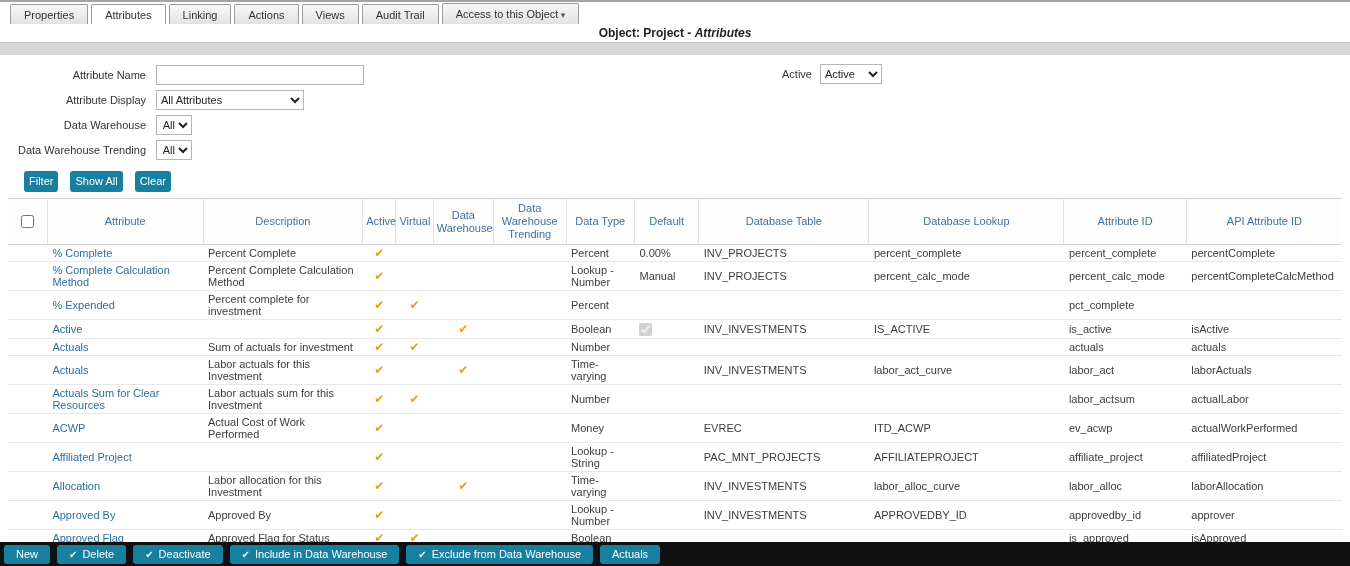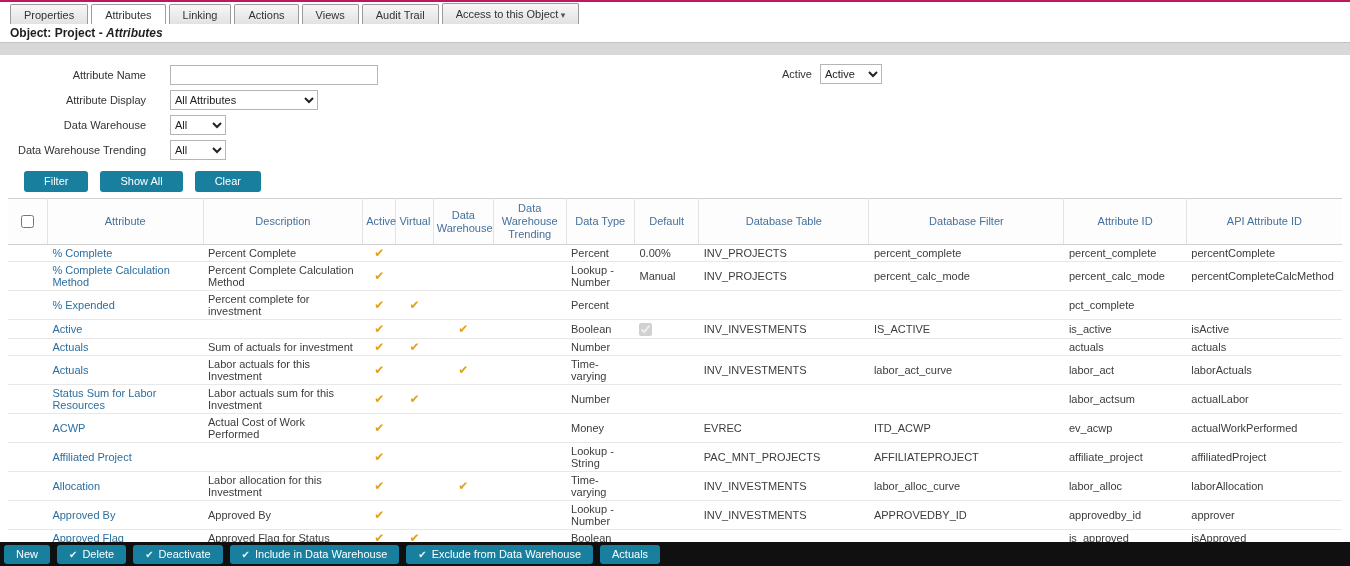--- a/index.html
+++ b/index.html
@@ -5,41 +5,41 @@
   :root{
     --accent:#187f9e; --check:#e2a117; --link:#2c6e9f; --head:#44709d; --footerbg:#101010;
   }
   *{box-sizing:border-box;}
   html,body{margin:0;padding:0;}
   body{
     width:1350px;height:566px;overflow:hidden;position:relative;
     font-family:"Liberation Sans","DejaVu Sans",sans-serif;font-size:11px;color:#333;background:#fff;
   }
   
-  .tabbar{display:flex;align-items:flex-end;border-top:2px solid #be185d;padding:2px 0 0 10px;height:24px;background:#fff;}
+  .tabbar{display:flex;align-items:flex-end;border-top:2px solid #a3a3a3;padding:2px 0 0 10px;height:24px;background:#fff;}
   .tab{background:linear-gradient(#f7f7f7,#e2e2e2);border:1px solid #9b9b9b;border-bottom:none;
        padding:4px 13px 3px;margin-right:3px;border-radius:2px 2px 0 0;color:#333;cursor:pointer;white-space:nowrap;line-height:12px;}
   .tab.active{background:#fff;}
   .tab-caret{font-size:9px;color:#555;}
   
-  .title-row{padding:3px 10px 2px;font-size:12px;font-weight:bold;color:#1f1f1f;line-height:13px;}
+  .title-row{padding:3px 10px 2px;font-size:12px;font-weight:bold;color:#1f1f1f;line-height:13px;text-align:center;}
   .title-row .obj-name{font-style:italic;}
   .gray-strip{height:13px;background:#d8d8d8;border-top:1px solid #c2c2c2;}
   
   .filter-area{position:relative;padding:10px 8px 0;}
-  .filter-row{display:flex;align-items:center;margin-bottom:5px;gap:14px;}
+  .filter-row{display:flex;align-items:center;margin-bottom:5px;}
   .flabel{width:148px;text-align:right;padding-right:10px;color:#333;}
   input.ftext{width:208px;height:20px;border:1px solid #b5b5b5;padding:0 4px;font:inherit;}
   select{font:inherit;height:20px;border:1px solid #b5b5b5;background:#fff;color:#222;}
   .sel-wide{width:148px;}
-  .sel-small{width:56px;}
+  .sel-small{width:36px;text-align:right;}
   .active-filter{position:absolute;left:782px;top:9px;display:flex;align-items:center;gap:8px;}
   .active-filter select{width:62px;}
   .filter-buttons{display:flex;gap:12px;padding:6px 8px 0 24px;}
-  .btn{background:var(--accent);color:#fff;border:none;border-radius:3px;padding:4px 20px;font:inherit;cursor:pointer;line-height:13px;}
+  .btn{background:var(--accent);color:#fff;border:none;border-radius:3px;padding:4px 5px;font:inherit;cursor:pointer;line-height:13px;}
   
   .grid-wrap{margin:6px 8px 0;}
   table.grid{width:100%;border-collapse:collapse;table-layout:fixed;border-top:1px solid #cfcfcf;}
   .grid th{color:var(--head);font-weight:normal;text-align:center;vertical-align:middle;
            padding:3px 3px;border-right:1px solid #e3e3e3;border-bottom:1px solid #cfcfcf;
            background:#fdfdfd;line-height:13px;cursor:pointer;}
   .grid th:last-child{border-right:none;}
   .grid td{padding:2px 5px;border-bottom:1px solid #e8e8e8;vertical-align:middle;color:#3c3c3c;line-height:12px;overflow:hidden;}
   td.c{text-align:center;}
   .check{color:var(--check);font-weight:bold;font-size:12px;}
@@ -119,21 +119,21 @@
           <th class="c"><input type="checkbox" style=""></th>
           <th>Attribute</th>
           <th>Description</th>
           <th>Active</th>
           <th>Virtual</th>
           <th>Data Warehouse</th>
           <th>Data Warehouse Trending</th>
           <th>Data Type</th>
           <th>Default</th>
           <th>Database Table</th>
-          <th>Database Filter</th>
+          <th>Database Lookup</th>
           <th>Attribute ID</th>
           <th>API Attribute ID</th>
         </tr>
       </thead>
     <tbody>
         <tr>
           <td class="c"></td>
           <td><span class="attr-link">% Complete</span></td>
           <td>Percent Complete</td>
           <td class="c"><span class="check">✔</span></td>
@@ -217,21 +217,21 @@
           <td class="c"></td>
           <td>Time-varying</td>
           <td></td>
           <td>INV_INVESTMENTS</td>
           <td>labor_act_curve</td>
           <td>labor_act</td>
           <td>laborActuals</td>
         </tr>
         <tr>
           <td class="c"></td>
-          <td><span class="attr-link">Status Sum for Labor Resources</span></td>
+          <td><span class="attr-link">Actuals Sum for Clear Resources</span></td>
           <td>Labor actuals sum for this Investment</td>
           <td class="c"><span class="check">✔</span></td>
           <td class="c"><span class="check">✔</span></td>
           <td class="c"></td>
           <td class="c"></td>
           <td>Number</td>
           <td></td>
           <td></td>
           <td></td>
           <td>labor_actsum</td>

